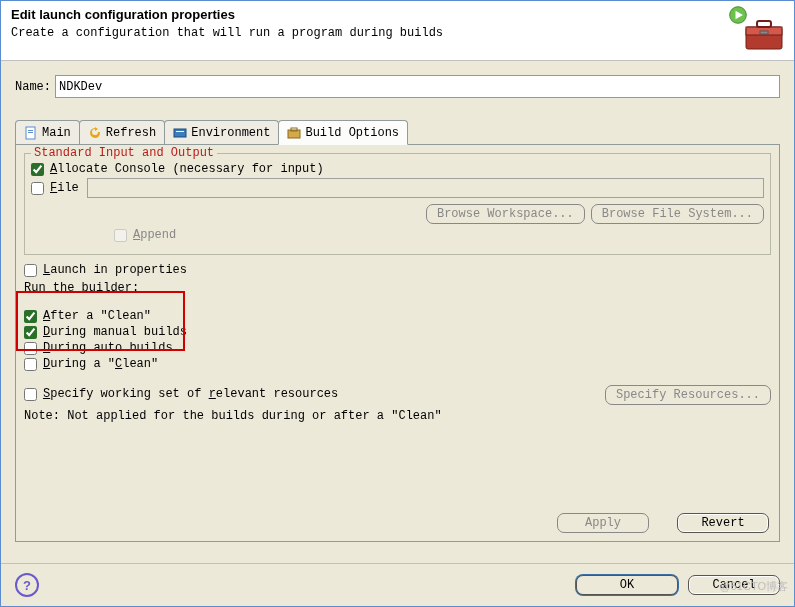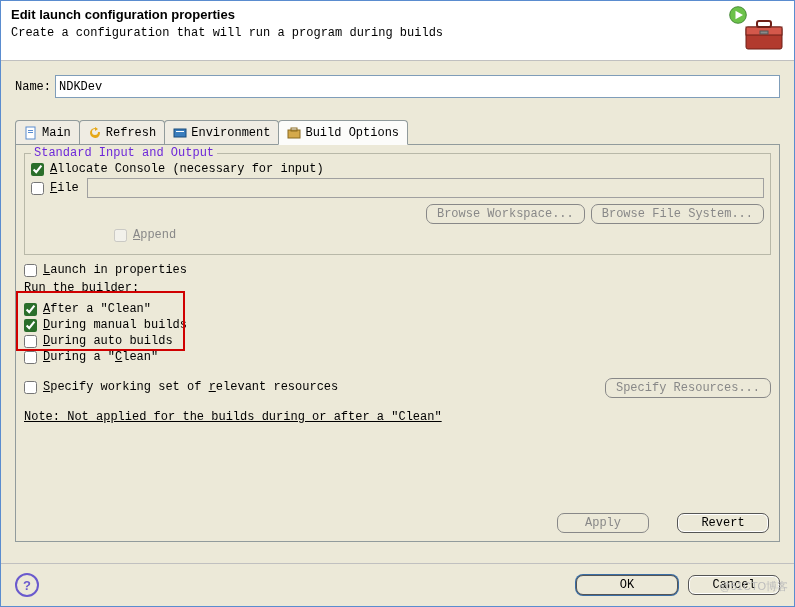--- a/index.html
+++ b/index.html
@@ -115,21 +115,21 @@
     padding: 6px 6px 10px 6px;
     margin-bottom:4px;
     position:relative;
   }
   .groupbox .legend {
     position:absolute;
     top:-8px;
     left:6px;
     background:#ece9d8;
     padding:0 3px;
-    color:#6d28d9;
+    color:#b91c1c;
   }
   .chk-row {
     display:flex;
     align-items:center;
     gap:4px;
     margin: 2px 0;
   }
   input[type="checkbox"]{
     width:13px;height:13px;
     margin:0 2px 0 0;
@@ -154,21 +154,21 @@
     cursor:default;
     white-space:nowrap;
   }
   .btn.enabled { color:#000; border-color:#555; box-shadow: 0 0 0 1px #fff inset;}
   .btnrow {
     display:flex;
     gap:6px;
     justify-content:flex-end;
     margin-top:6px;
   }
-  .runbuilder-title { margin-top:4px; margin-bottom:7px;}
+  .runbuilder-title { margin-top:4px; margin-bottom:14px;}
   .highlight-box {
     position:absolute;
     border:2px solid #d00000;
     pointer-events:none;
   }
   .dialog-footer {
     border-top:1px solid #c0c0c0;
     position:absolute;
     bottom:0;
     left:0; right:0;
@@ -326,21 +326,21 @@
 
       <div class="highlight-box" style="left:0px; top:146px; width:165px; height:56px;"></div>
 
       <div style="display:flex;align-items:flex-start;margin-top:14px;gap:12px;">
         <div class="chk-row" style="flex:1;">
           <input type="checkbox" style="">
           <span><span class="und">S</span><span>pecify working set of </span><span class="und">r</span><span>elevant resources</span></span>
         </div>
         <span class="btn">Specify Resources...</span>
       </div>
-      <div style="margin-top:12px;text-decoration:underline;">Note: Not applied for the builds during or after a "Clean"</div>
+      <div style="margin-top:4px;">Note: Not applied for the builds during or after a "Clean"</div>
 
       <div class="apply-revert">
         <span class="btn" style="min-width:70px;text-align:center;">Apply</span>
         <span class="btn enabled" style="min-width:70px;text-align:center;">Revert</span>
       </div>
     </div>
   </div>
 
   <div class="dialog-footer">
     <div class="help-icon">?</div>

